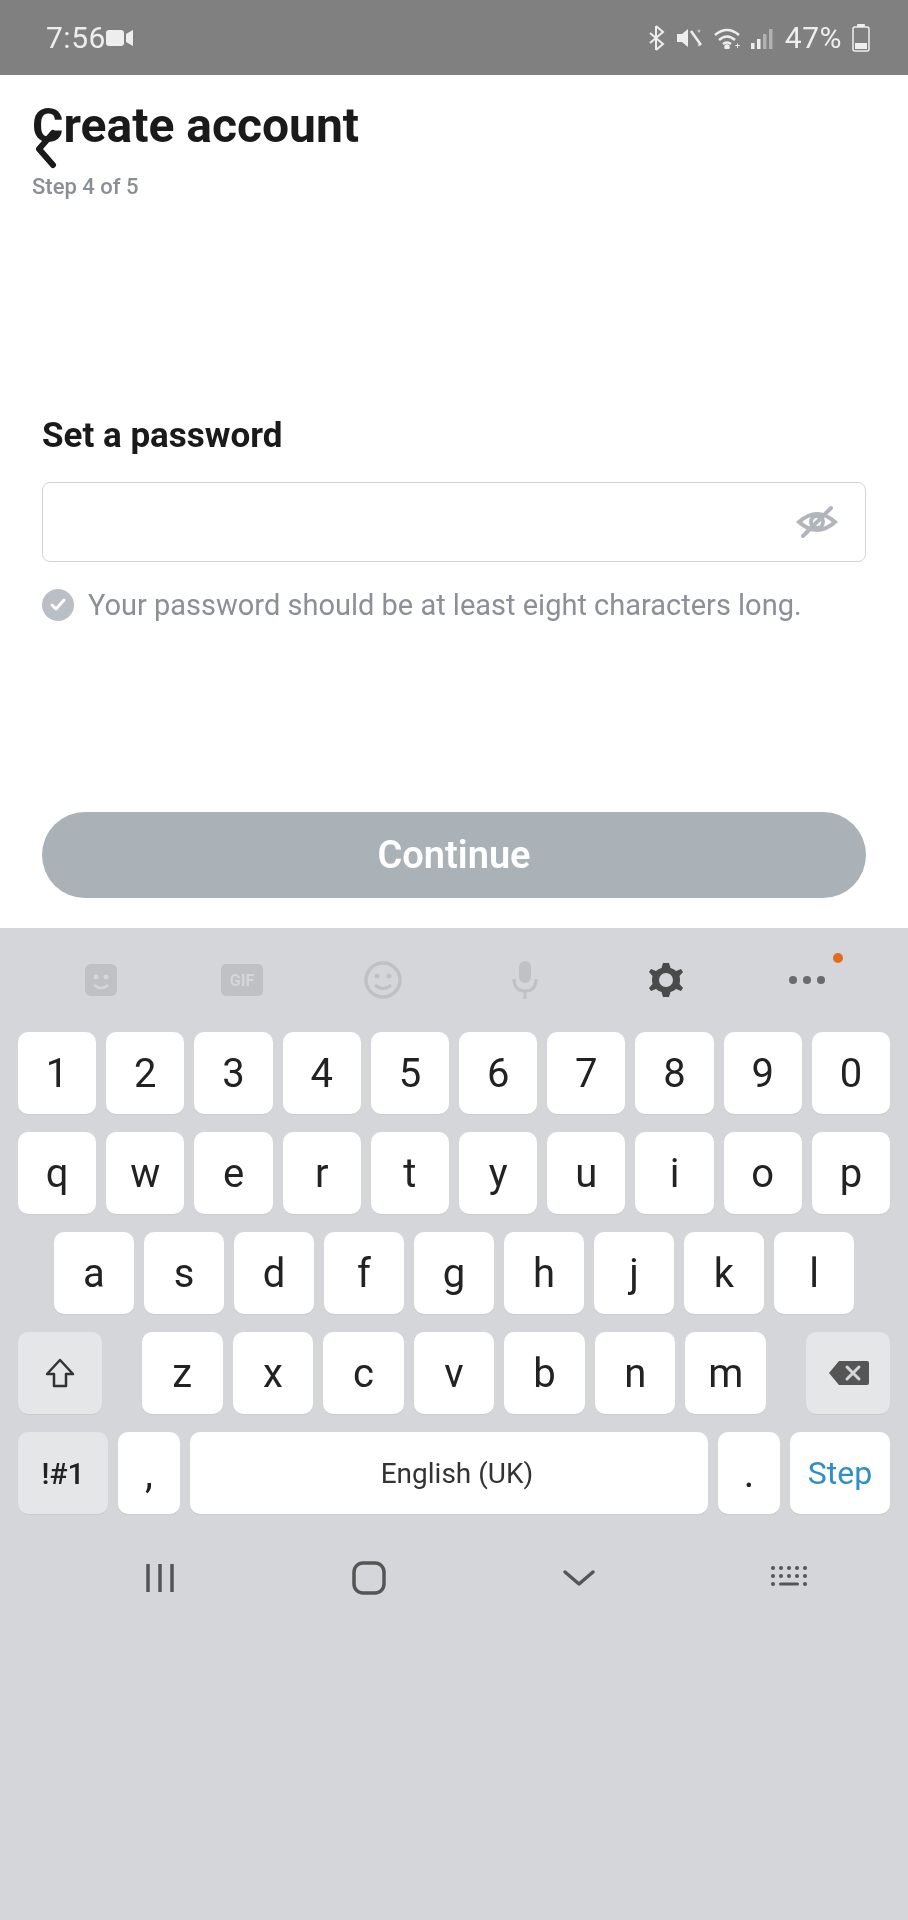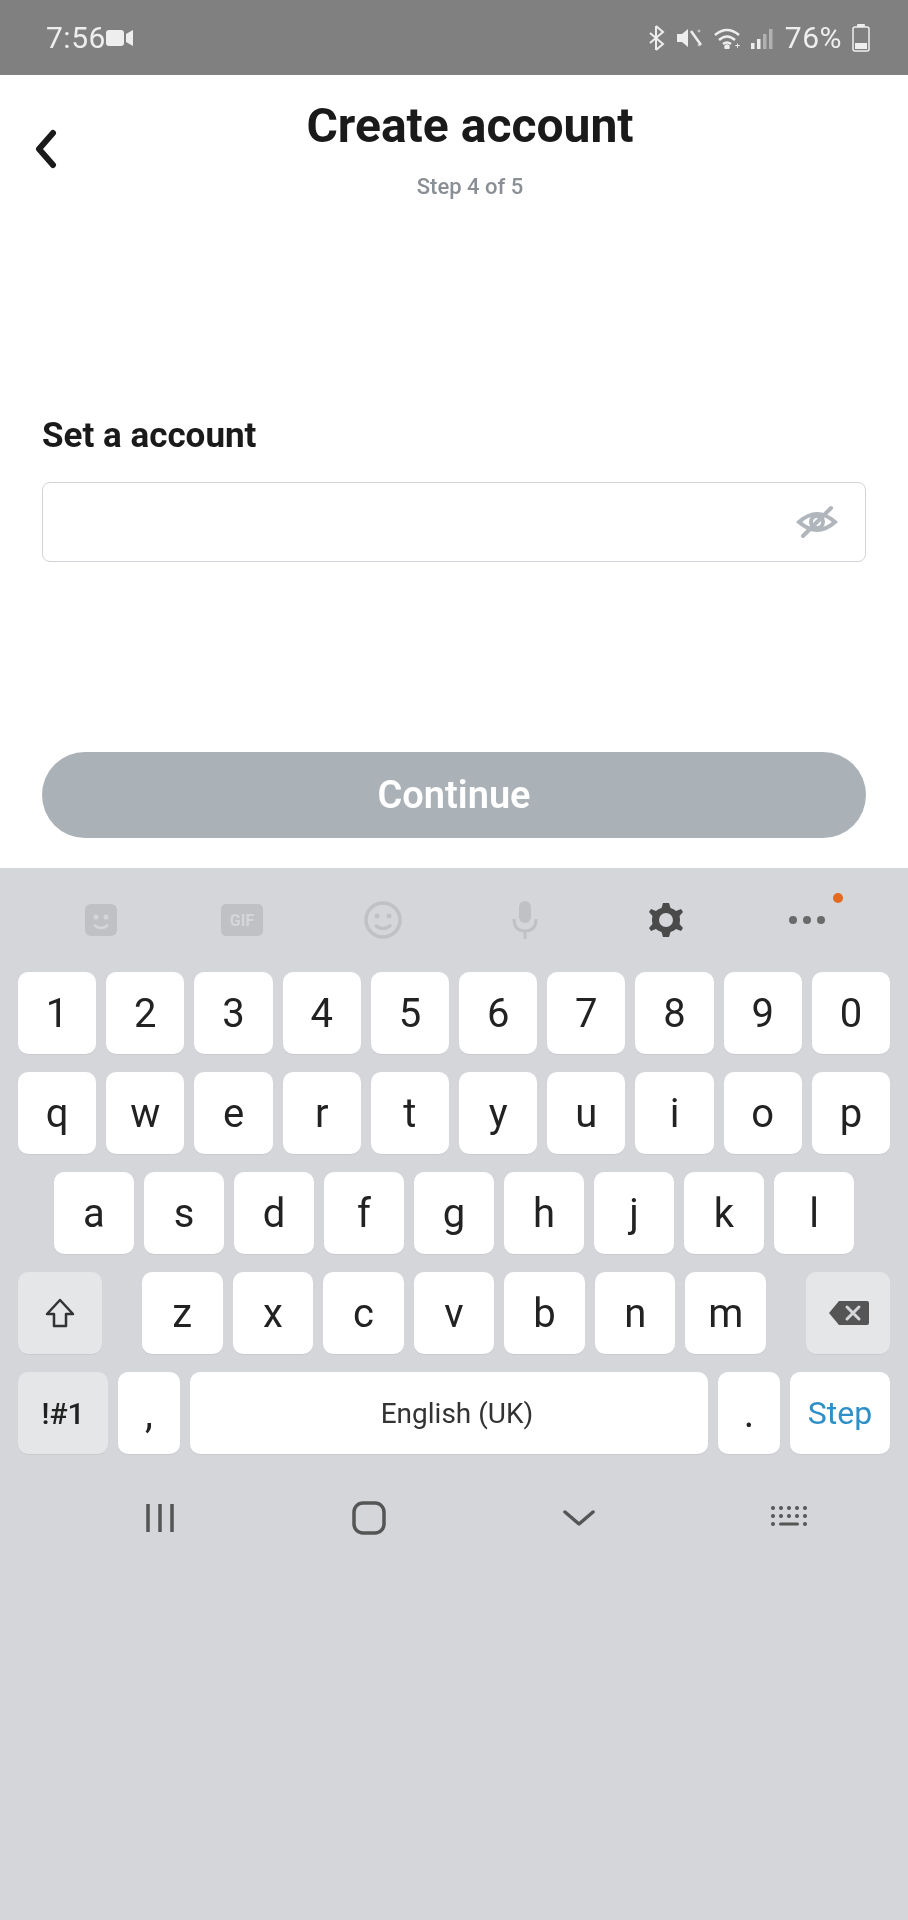--- a/index.html
+++ b/index.html
@@ -48,21 +48,20 @@
   }
   .status-pct {
     font-weight: 400;
     letter-spacing: 0.5px;
   }
 
   
   .app-header {
     position: relative;
     padding-top: 22px;
-    text-align: center;
     padding-left: 32px;
   }
   .back-btn {
     position: absolute;
     left: 22px;
     top: 50px;
     width: 48px;
     height: 48px;
     display: flex;
     align-items: center;
@@ -278,21 +277,21 @@
         </svg>
     </span>
     <span>
       <svg width="24" height="22" viewBox="0 0 24 22" fill="#eee">
           <rect x="0" y="16" width="3.5" height="6"></rect>
           <rect x="6" y="12" width="3.5" height="10"></rect>
           <rect x="12" y="7" width="3.5" height="15" opacity="0.45"></rect>
           <rect x="18" y="2" width="3.5" height="20" opacity="0.45"></rect>
         </svg>
     </span>
-    <span class="status-pct">76%</span>
+    <span class="status-pct">47%</span>
     <span>
       <svg width="18" height="28" viewBox="0 0 18 28">
           <rect x="5" y="0" width="8" height="3" rx="1" fill="#eee"></rect>
           <rect x="1" y="3" width="16" height="24" rx="2" fill="none" stroke="#eee" stroke-width="1.5"></rect>
           <rect x="3" y="19" width="12" height="6" fill="#eee"></rect>
         </svg>
     </span>
   </div>
 </div>
 
@@ -300,30 +299,38 @@
   <div class="back-btn">
     <svg width="26" height="40" viewBox="0 0 26 40">
         <path d="M20 4 L6 20 L20 36" fill="none" stroke="#1a1a1a" stroke-width="6" stroke-linecap="round" stroke-linejoin="round"></path>
       </svg>
   </div>
   <div class="page-title">Create account</div>
   <div class="page-step">Step 4 of 5</div>
 </div>
 
 <div class="form-area">
-  <div class="field-label">Set a account</div>
+  <div class="field-label">Set a password</div>
   <div class="input-wrap">
     <input type="password" class="pw-input" value="" style="">
     <div class="eye-toggle">
       <svg width="48" height="48" viewBox="0 0 48 48">
         <path d="M6 24 Q24 8 42 24 Q24 40 6 24 Z" fill="none" stroke="#b0b6bb" stroke-width="4"></path>
         <circle cx="24" cy="24" r="6" fill="none" stroke="#b0b6bb" stroke-width="4"></circle>
         <line x1="10" y1="38" x2="38" y2="10" stroke="#b0b6bb" stroke-width="4" stroke-linecap="round"></line>
       </svg>
     </div>
+  </div>
+  <div class="hint-row">
+    <div class="hint-check">
+      <svg width="18" height="18" viewBox="0 0 18 18">
+          <path d="M3 9 L7 13 L15 4" fill="none" stroke="#fff" stroke-width="3" stroke-linecap="round" stroke-linejoin="round"></path>
+        </svg>
+    </div>
+    <div class="hint-text">Your password should be at least eight characters long.</div>
   </div>
 </div>
 
 <div class="continue-btn">
   <span>Continue</span>
 </div>
 
 <div class="keyboard">
   <div class="kb-toolbar">
     <div class="kb-tool">

